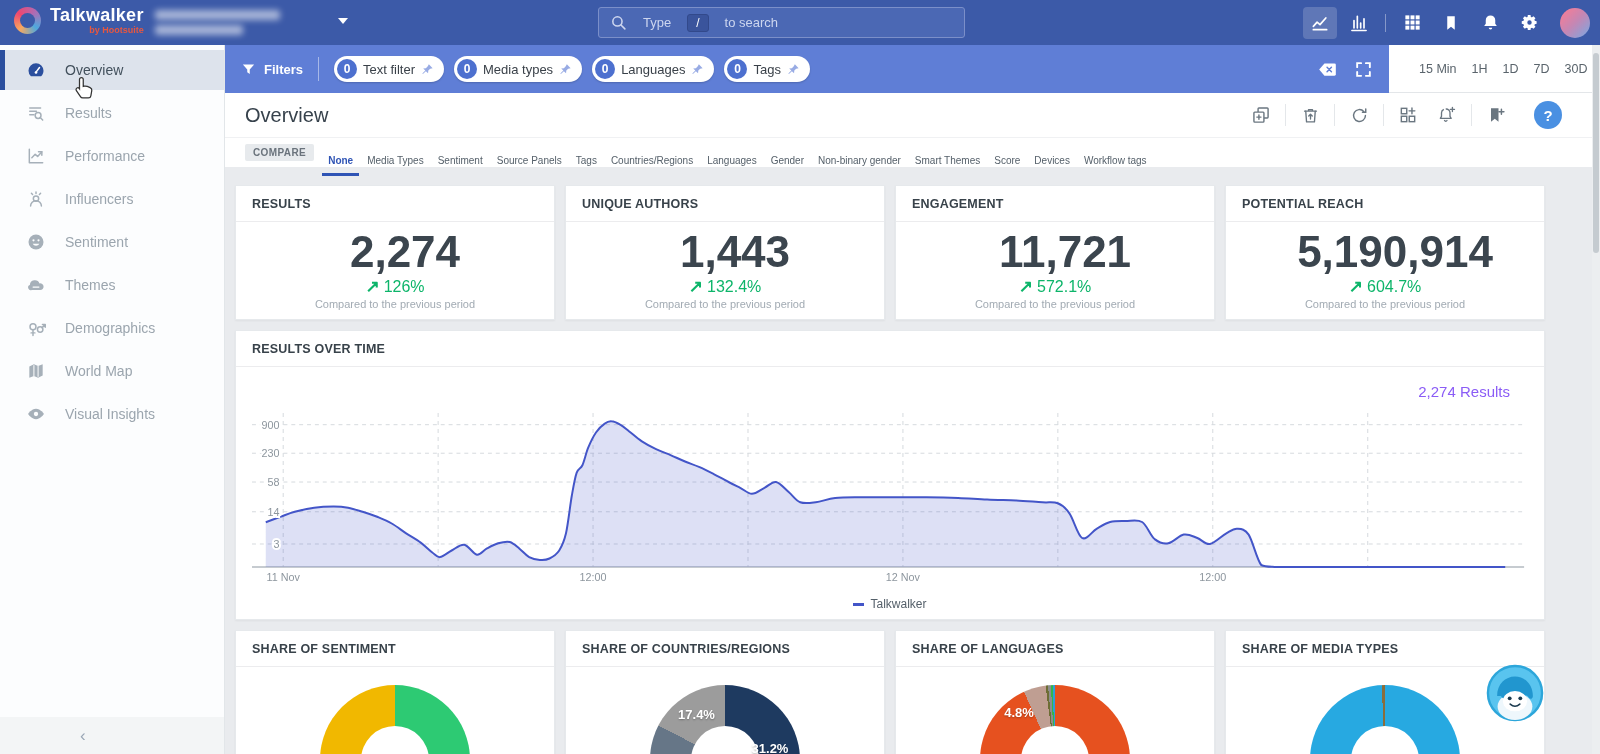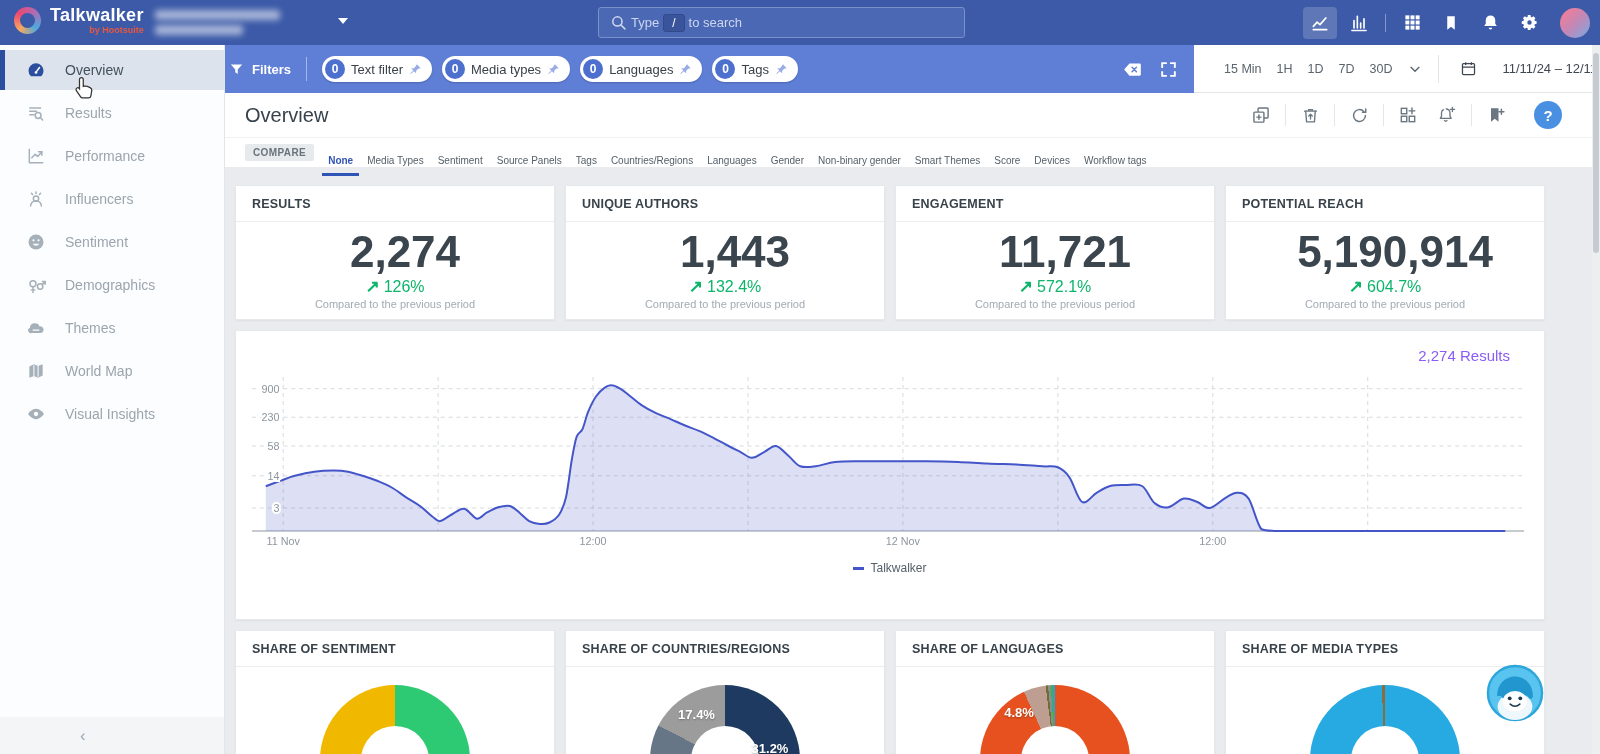--- a/index.html
+++ b/index.html
@@ -14,33 +14,33 @@
   .brand-swirl::after{content:"";position:absolute;inset:6px;border-radius:50%;background:#3c5aa8;}
   .brand-name{color:#fff;font-size:18px;font-weight:bold;letter-spacing:.3px;line-height:18px;}
   .brand-by{color:#e8573f;font-size:9px;font-weight:bold;text-align:right;margin-top:1px;}
   .project{position:absolute;left:155px;top:9px;width:200px;height:28px;cursor:pointer;}
   .blurbar{position:absolute;background:rgba(255,255,255,.55);border-radius:3px;filter:blur(3px);}
   .blurbar.b1{left:0;top:1px;width:125px;height:10px;}
   .blurbar.b2{left:0;top:16px;width:88px;height:10px;}
   .project-caret{position:absolute;left:338px;top:18px;width:0;height:0;
     border-left:5px solid transparent;border-right:5px solid transparent;border-top:6px solid #fff;cursor:pointer;}
   .search{position:absolute;left:598px;top:7px;width:367px;height:31px;border:1px solid #7b8fc9;
-    background:#4b68b4;border-radius:3px;display:flex;align-items:center;gap:4px;padding:0 11px;
+    background:#4b68b4;border-radius:3px;display:flex;align-items:center;gap:16px;padding:0 11px;
     color:#cdd6ef;font-size:13px;cursor:text;}
   .search-key{background:#3a549c;border:1px solid #32498b;padding:1px 8px;border-radius:3px;color:#fff;font-size:12px;}
   .topbar-right{position:absolute;right:10px;top:0;height:45px;display:flex;align-items:center;gap:5px;}
   .tb-icon{width:34px;height:32px;display:flex;align-items:center;justify-content:center;border-radius:4px;cursor:pointer;}
   .tb-icon.active{background:rgba(255,255,255,.18);}
   .tb-divider{width:1px;height:18px;background:rgba(255,255,255,.38);margin:0 4px;}
   .avatar{width:30px;height:30px;border-radius:50%;margin-left:9px;cursor:pointer;
     background:linear-gradient(135deg,#ee7e9b 15%,#c487b4 50%,#8f9fd6 85%);filter:blur(.5px);}
 
   
   .filterbar{position:absolute;left:225px;top:45px;right:0;height:48px;display:flex;z-index:30;}
-  .fb-blue{width:969px;background:#5f7ed6;display:flex;align-items:center;padding-left:4px;position:relative;flex:none;}
+  .fb-blue{width:1164px;background:#5f7ed6;display:flex;align-items:center;padding-left:16px;position:relative;flex:none;}
   .filters-lab{color:#fff;font-weight:bold;font-size:13px;display:flex;gap:8px;align-items:center;cursor:pointer;}
   .fb-div{width:1px;height:24px;background:rgba(255,255,255,.45);margin:0 15px;}
   .chip{background:#fff;border-radius:14px;height:26px;display:flex;align-items:center;gap:6px;
     padding:0 10px 0 3px;margin-right:10px;box-shadow:0 1px 2px rgba(0,0,0,.18);cursor:pointer;}
   .chip-count{width:20px;height:20px;border-radius:50%;background:#4d70cf;color:#fff;font-size:12px;
     font-weight:bold;display:flex;align-items:center;justify-content:center;}
   .chip-label{font-size:13px;color:#3a4149;}
   .chip .pin{color:#98abe4;display:flex;}
   .fb-actions{position:absolute;right:16px;top:0;height:48px;display:flex;gap:16px;align-items:center;}
   .fb-actions > div{cursor:pointer;display:flex;}
@@ -331,37 +331,37 @@
             <circle cx="12" cy="12" r="9"></circle>
             <circle cx="9" cy="10" r="1.3" fill="#fcfdfe"></circle>
             <circle cx="15" cy="10" r="1.3" fill="#fcfdfe"></circle>
             <path d="M8 14a4.4 4.4 0 0 0 8 0z" fill="#fcfdfe"></path>
           </svg>
         </span>
         <span>Sentiment</span>
       </div>
       <div class="side-item">
         <span class="side-icon">
+          <svg viewBox="0 0 24 24" width="20" height="20" fill="currentColor">
+            <path d="M7 18h10a4 4 0 1 0-.8-7.9A6 6 0 0 0 4.6 12 3.2 3.2 0 0 0 7 18z"></path>
+            <path d="M8.5 14.5h7" stroke="#fcfdfe" stroke-width="1.4" stroke-linecap="round"></path>
+          </svg>
+        </span>
+        <span>Themes</span>
+      </div>
+      <div class="side-item">
+        <span class="side-icon">
           <svg viewBox="0 0 24 24" width="21" height="21" fill="none" stroke="currentColor" stroke-width="1.7" stroke-linecap="round">
             <circle cx="8" cy="10" r="3.4"></circle>
             <path d="M8 13.5V20M5.8 17h4.4"></path>
             <circle cx="16.2" cy="13.2" r="3.1"></circle>
             <path d="M18.4 11 22 7.4M22 7.4h-3.2M22 7.4v3.2"></path>
           </svg>
         </span>
         <span>Demographics</span>
-      </div>
-      <div class="side-item">
-        <span class="side-icon">
-          <svg viewBox="0 0 24 24" width="20" height="20" fill="currentColor">
-            <path d="M7 18h10a4 4 0 1 0-.8-7.9A6 6 0 0 0 4.6 12 3.2 3.2 0 0 0 7 18z"></path>
-            <path d="M8.5 14.5h7" stroke="#fcfdfe" stroke-width="1.4" stroke-linecap="round"></path>
-          </svg>
-        </span>
-        <span>Themes</span>
       </div>
       <div class="side-item">
         <span class="side-icon">
           <svg viewBox="0 0 24 24" width="20" height="20" fill="currentColor">
             <path d="M4 6.5 9.5 4l5 2 5.5-2v13.5L14.5 20l-5-2L4 20z"></path>
             <path d="M9.5 5v13M14.5 6v13" stroke="#fcfdfe" stroke-width="1.2"></path>
           </svg>
         </span>
         <span>World Map</span>
       </div>
@@ -499,20 +499,21 @@
             <div class="kpi-delta">
               <span class="arr">↗</span>
               <span>604.7%</span>
             </div>
             <div class="kpi-caption">Compared to the previous period</div>
           </div>
         </div>
       </div>
 
     <div class="chart-card">
+      <div class="card-head">RESULTS OVER TIME</div>
       <div class="chart-body">
         <div class="total-label">2,274 Results</div>
         <svg class="ts-svg" id="ts-svg" width="1278" height="178" viewBox="0 0 1300 178" preserveAspectRatio="none">
             <line x1="31.73" x2="31.73" y1="4" y2="158" stroke="#d6dade" stroke-width="1" stroke-dasharray="4 4"></line>
             <line x1="189.32999999999998" x2="189.32999999999998" y1="4" y2="158" stroke="#d6dade" stroke-width="1" stroke-dasharray="4 4"></line>
             <line x1="346.93" x2="346.93" y1="4" y2="158" stroke="#d6dade" stroke-width="1" stroke-dasharray="4 4"></line>
             <line x1="504.53" x2="504.53" y1="4" y2="158" stroke="#d6dade" stroke-width="1" stroke-dasharray="4 4"></line>
             <line x1="662.13" x2="662.13" y1="4" y2="158" stroke="#d6dade" stroke-width="1" stroke-dasharray="4 4"></line>
             <line x1="819.73" x2="819.73" y1="4" y2="158" stroke="#d6dade" stroke-width="1" stroke-dasharray="4 4"></line>
             <line x1="977.33" x2="977.33" y1="4" y2="158" stroke="#d6dade" stroke-width="1" stroke-dasharray="4 4"></line>

